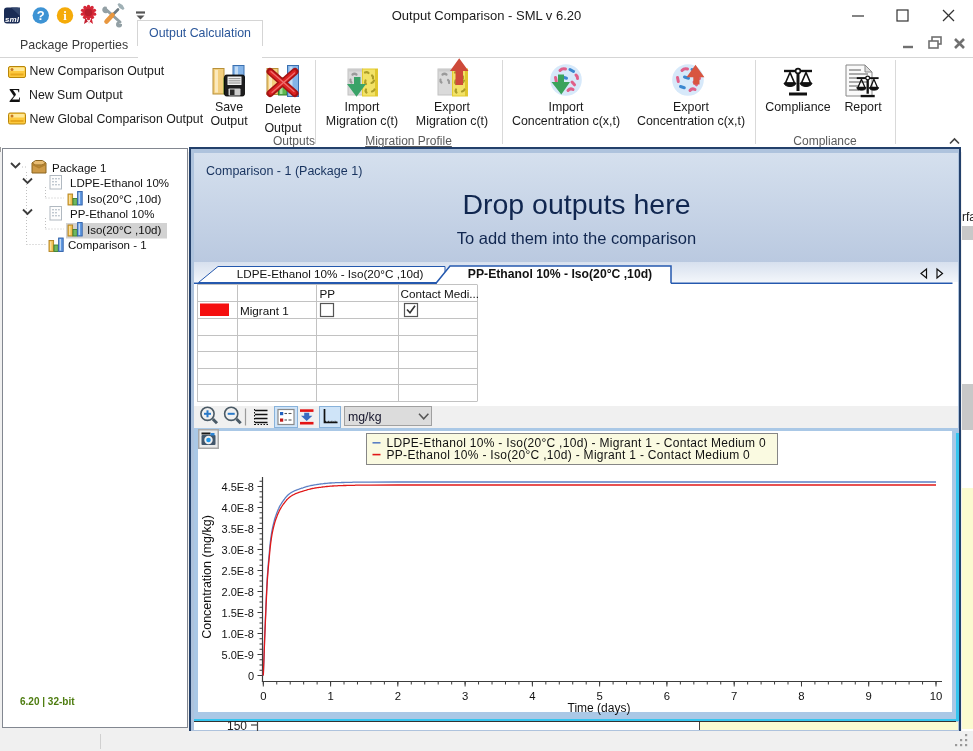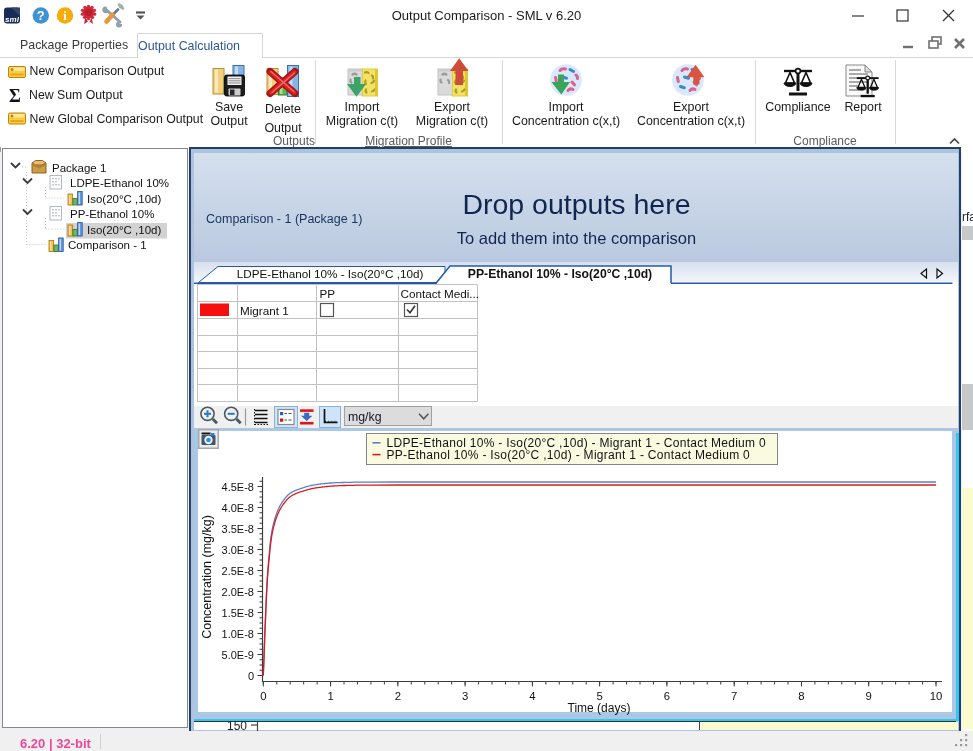--- a/index.html
+++ b/index.html
@@ -58,21 +58,21 @@
 
 <svg class="abs" style="left:845px;top:0px" width="128" height="31" viewBox="0 0 128 31">
   <line x1="7" y1="16" x2="19" y2="16" stroke="#333" stroke-width="1.2"></line>
   <rect x="52" y="10" width="11" height="11" fill="none" stroke="#333" stroke-width="1.2"></rect>
   <line x1="98" y1="10" x2="109" y2="21" stroke="#333" stroke-width="1.2"></line>
   <line x1="109" y1="10" x2="98" y2="21" stroke="#333" stroke-width="1.2"></line>
 </svg>
 
 <div class="abs" style="left:0;top:31px;width:973px;height:27px;background:#ffffff;"></div>
 <div class="abs" style="left:20px;top:38px;font-size:12.4px;color:#3a3a3a;">Package Properties</div>
-<div class="abs" style="left:137px;top:33px;width:126px;height:25.5px;background:#fff;border:1px solid #d5d5d5;border-bottom:none;text-align:left;line-height:25px;font-size:12.4px;color:#2b579a;">Output Calculation</div>
+<div class="abs" style="left:137px;top:20px;width:126px;height:25.5px;background:#fff;border:1px solid #d5d5d5;border-bottom:none;text-align:center;line-height:25px;font-size:12.4px;color:#2b579a;">Output Calculation</div>
 
 <svg class="abs" style="left:895px;top:33px" width="78" height="22" viewBox="0 0 78 22">
   <line x1="8" y1="14" x2="18" y2="14" stroke="#707070" stroke-width="2.4"></line>
   <rect x="37" y="4" width="9" height="7" fill="#fff" stroke="#707070" stroke-width="1.6"></rect>
   <rect x="34" y="8" width="9" height="7" fill="#fff" stroke="#707070" stroke-width="1.6"></rect>
   <path d="M60 6 L69 15 M69 6 L60 15" stroke="#707070" stroke-width="2.6"></path>
 </svg>
 
 <div class="abs" style="left:0;top:56.5px;width:973px;height:90.5px;background:#ffffff;border-top:1px solid #d5d5d5;"></div>
 <div class="abs" style="left:138px;top:56.5px;width:124px;height:1.5px;background:#fff;"></div>
@@ -310,21 +310,21 @@
   <text x="85" y="81.5" font-size="11.5" fill="#111">Iso(20°C ,10d)</text>
 
   <use href="#minibars" x="47" y="85.5"></use>
   <text x="66" y="97" font-size="11.5" fill="#111">Comparison - 1</text>
 </svg>
 
 <div class="abs" style="left:189px;top:147px;width:772px;height:583.5px;background:#aec3dd;border-left:2.5px solid #23406b;border-right:2.5px solid #23406b;border-top:2.5px solid #23406b;"></div>
 
 <div class="abs" style="left:194px;top:153px;width:764px;height:109px;background:linear-gradient(#d5e0ee,#bac9e0);"></div>
 <div class="abs" style="left:194px;top:262px;width:764px;height:21px;background:linear-gradient(#d7e0ee,#f4f7fb);"></div>
-<div class="abs" style="left:206px;top:164px;font-size:12.5px;color:#17325e;margin-top:48px;">Comparison - 1 (Package 1)</div>
+<div class="abs" style="left:206px;top:164px;font-size:12.5px;color:#17325e;">Comparison - 1 (Package 1)</div>
 <div class="abs" style="left:193px;top:188px;width:767px;text-align:center;font-size:28.5px;color:#10264f;">Drop outputs here</div>
 <div class="abs" style="left:193px;top:229px;width:767px;text-align:center;font-size:16.5px;color:#10264f;">To add them into the comparison</div>
 
 <svg id="doctabs" class="abs" style="left:193px;top:258px;z-index:10;" width="767" height="28" viewBox="0 0 767 28">
 
   <line x1="1" y1="25.3" x2="244" y2="25.3" stroke="#2458ae" stroke-width="1.6"></line>
   <line x1="478" y1="25.3" x2="759.5" y2="25.3" stroke="#2458ae" stroke-width="1.6"></line>
 
   <path d="M5.5 24.5 L25 8.5 L252 8.5 L252 24.5 Z" fill="#ffffff" stroke="#2458ae" stroke-width="1"></path>
   <text x="137" y="19.5" font-size="11.7" fill="#111" text-anchor="middle">LDPE-Ethanol 10% - Iso(20°C ,10d)</text>
@@ -603,21 +603,21 @@
 
 <div class="abs" style="left:955.8px;top:433px;width:3.2px;height:288px;background:#35c5ef;z-index:25;"></div>
 
 <div class="abs" style="left:961.5px;top:152px;width:11.5px;height:580px;background:#ffffff;"></div>
 <div class="abs" style="left:962px;top:210px;font-size:12px;color:#1a1a1a;">rfa</div>
 <div class="abs" style="left:961.5px;top:226px;width:11.5px;height:14px;background:#c8c8c8;"></div>
 <div class="abs" style="left:961.5px;top:384px;width:11.5px;height:46px;background:#c8c8c8;"></div>
 <div class="abs" style="left:961.5px;top:488px;width:11.5px;height:241px;background:#fbfbd0;"></div>
 
 <div class="abs" style="left:0;top:730.5px;width:973px;height:20.5px;background:#f0f0f0;"></div>
-<div class="abs" style="left:20px;top:736px;font-size:13px;font-weight:bold;color:#ec4899;">6.20 | 32-bit</div>
+<div class="abs" style="left:20px;top:696px;font-size:10px;font-weight:bold;color:#4d7c0f;">6.20 | 32-bit</div>
 <div class="abs" style="left:100px;top:734px;width:1px;height:15px;background:#d0d0d0;"></div>
 <svg class="abs" style="left:953px;top:733px;" width="18" height="16" viewBox="0 0 18 16">
     <g fill="#9a9a9a">
       <rect x="12" y="1" width="2.2" height="2.2"></rect>
       <rect x="12" y="6" width="2.2" height="2.2"></rect>
       <rect x="7" y="6" width="2.2" height="2.2"></rect>
       <rect x="12" y="11" width="2.2" height="2.2"></rect>
       <rect x="7" y="11" width="2.2" height="2.2"></rect>
       <rect x="2" y="11" width="2.2" height="2.2"></rect>
     </g>

